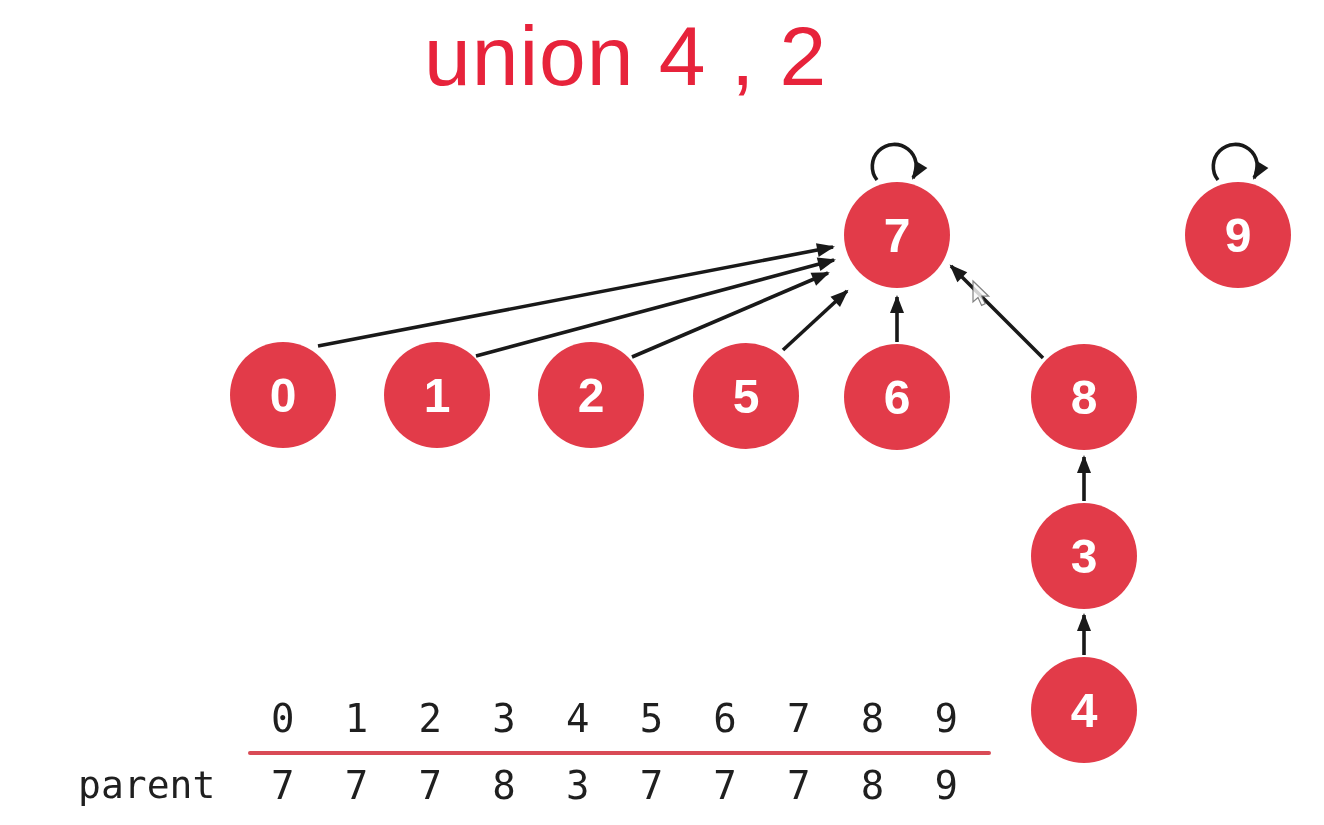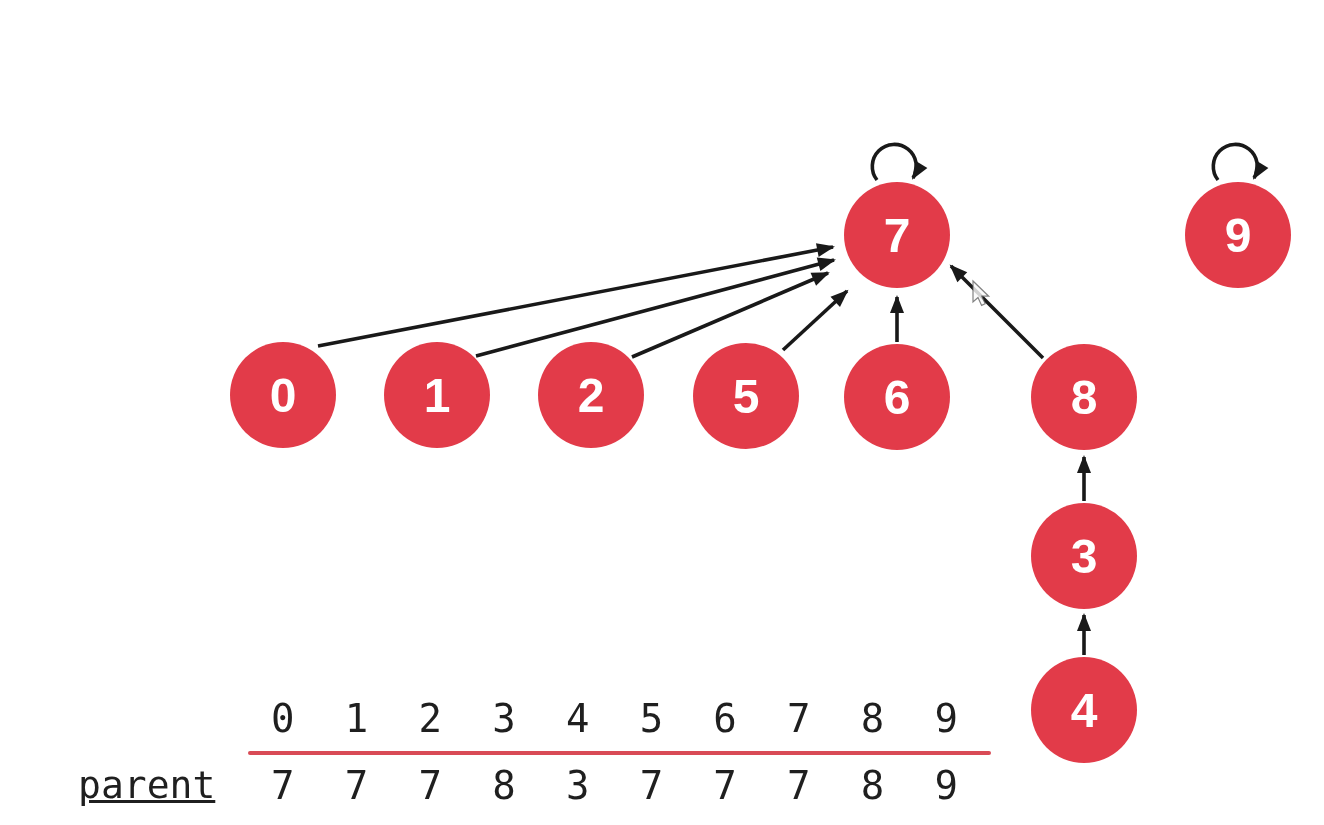--- a/index.html
+++ b/index.html
@@ -30,28 +30,28 @@
   .par-row{top:762px;}
   .cell{flex:1;display:flex;align-items:center;justify-content:center;}
   .rule{
     position:absolute;left:248px;top:751px;width:743px;height:4px;
     background:var(--rule-color);border-radius:2px;
   }
   .parent-label{
     position:absolute;left:78px;top:762px;width:142px;height:46px;
     display:flex;align-items:center;justify-content:flex-start;
     font-size:38px;
-    text-decoration:underline;
   }
 </style>
 </head>
 <body>
 
 <div class="stage" style="--node-fill: #e23b49; --node-text: #ffffff; --title-color: #e7233b; --rule-color: #d94b56; --table-text: #1f1f1f;">
 
+  <div class="title">union 4 , 2</div>
 
   <svg class="edges-layer" viewBox="0 0 1324 825" xmlns="http://www.w3.org/2000/svg">
     <defs>
       <marker id="arrowhead" markerUnits="userSpaceOnUse" markerWidth="22" markerHeight="18" refX="17" refY="9" orient="auto">
         <path d="M1,2 L19,9 L1,16 Z" fill="#191919"></path>
       </marker>
     </defs>
     <g id="edge-group">
         <line x1="318" y1="346" x2="833" y2="247" stroke="#191919" stroke-width="3.6" marker-end="url(#arrowhead)"></line>
         <line x1="476" y1="356" x2="834" y2="260" stroke="#191919" stroke-width="3.6" marker-end="url(#arrowhead)"></line>

